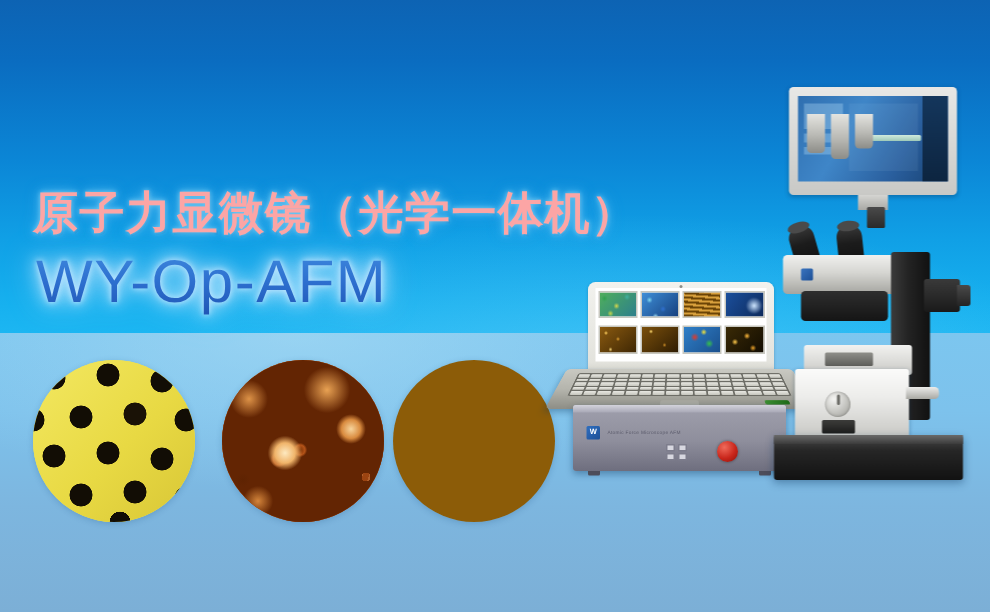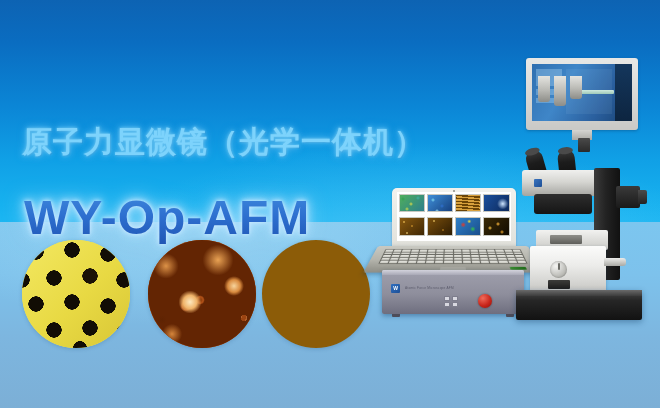--- a/index.html
+++ b/index.html
@@ -28,36 +28,35 @@
   }
   .bg-bottom-sheen{
     position:absolute; left:0; top:222px; width:660px; height:186px;
     background:radial-gradient(ellipse 420px 150px at 30% 0%,
       rgba(175,222,245,.55) 0%, rgba(175,222,245,0) 70%);
   }
 
   
   .title-zh{
     position:absolute; left:22px; top:122px;
-    font-size:30px; font-weight:700; color:#7dd3fc; letter-spacing:1px;
+    font-size:30px; font-weight:700; color:#fca5a5; letter-spacing:1px;
     white-space:nowrap;
     text-shadow:
       0 0 3px #6fc8f2, 0 0 6px #5cbdf0, 0 0 10px rgba(60,170,235,.9),
       1px 1px 0 rgba(20,110,180,.35);
   }
   .title-model{
     position:absolute; left:24px; top:166px;
-    font-size:48px; font-weight:700; letter-spacing:1px; white-space:nowrap;
+    font-size:40px; font-weight:400; letter-spacing:1px; white-space:nowrap;
     color:#2a6fd0;
     background:linear-gradient(to bottom,#3f8ade 0%,#2d6fcf 48%,#1f55b4 100%);
     -webkit-background-clip:text; background-clip:text;
     -webkit-text-fill-color:transparent;
     filter:drop-shadow(0 0 2px #cfeaff) drop-shadow(0 0 5px rgba(190,230,255,.95))
            drop-shadow(0 0 9px rgba(150,215,250,.7));
-    margin-top:24px;
   }
 
   
   .sample{
     position:absolute; border-radius:50%; overflow:hidden;
     box-shadow:0 1px 4px rgba(20,70,120,.22);
   }
   .sample-inner{ position:absolute; inset:0; }
 
   #sample-0{ left:22px;  top:240px; width:108px; height:108px; }

